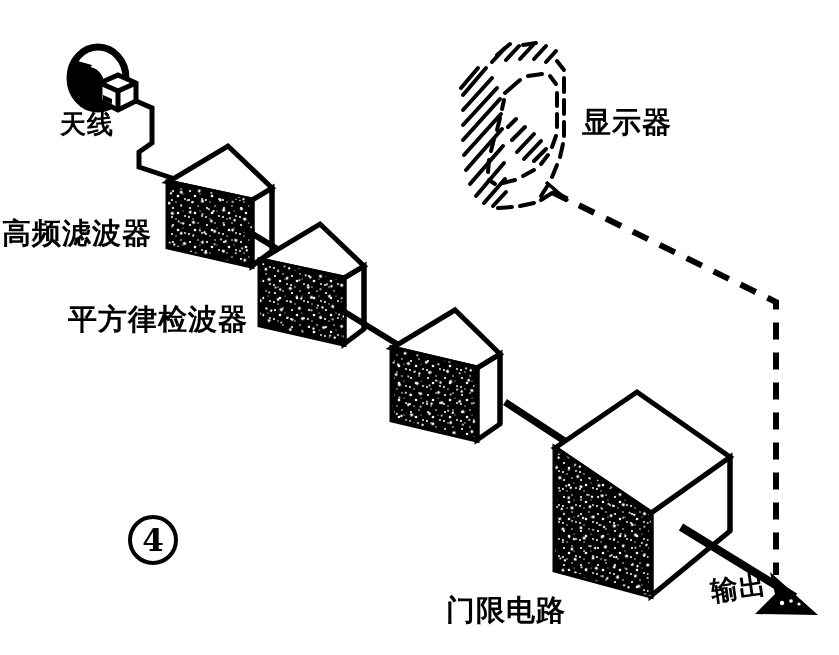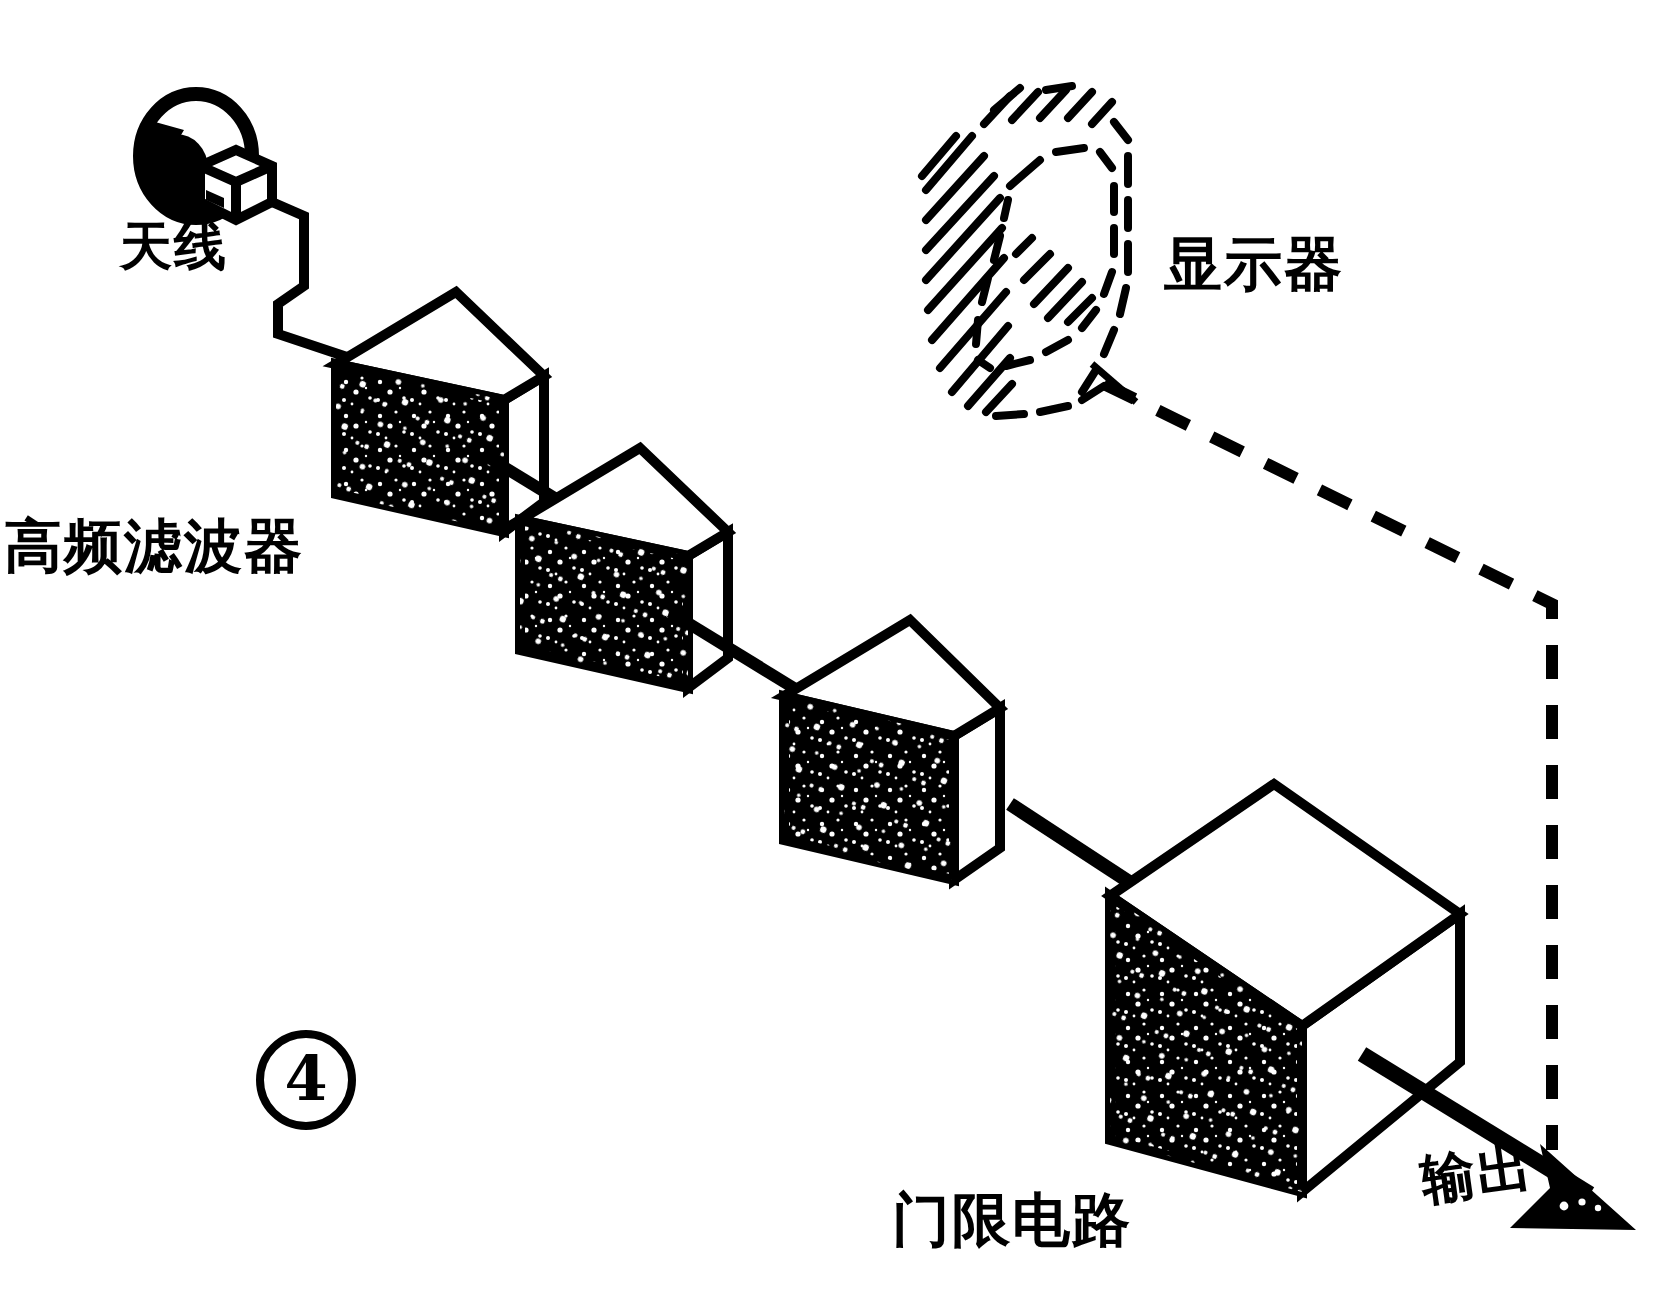--- a/index.html
+++ b/index.html
@@ -29,25 +29,25 @@
     position: absolute;
     color: #000000;
     font-family: "DejaVu Sans", "Liberation Sans", sans-serif;
     font-weight: 700;
     white-space: nowrap;
     letter-spacing: 1px;
     line-height: 1;
     -webkit-font-smoothing: none;
   }
   .lbl-antenna   { left: 60px;  top: 111px; font-size: 26px; }
-  .lbl-hff       { left: 2px;   top: 219px; font-size: 29px; margin-top: 40px; }
+  .lbl-hff       { left: 2px;   top: 219px; font-size: 29px; }
   .lbl-sqd       { left: 68px;  top: 305px; font-size: 29px; }
   .lbl-lff       { left: 232px; top: 422px; font-size: 29px; }
   .lbl-thr       { left: 446px; top: 596px; font-size: 29px; }
-  .lbl-display   { left: 582px; top: 118px; font-size: 29px; }
+  .lbl-display   { left: 582px; top: 108px; font-size: 29px; }
   .lbl-output    { left: 709px; top: 578px; font-size: 27px;
                    transform: rotate(-8deg); transform-origin: left top; }
   .fig-num {
     position: absolute;
     left: 128px;
     top: 515px;
     width: 50px;
     height: 50px;
     border: 4px solid #000;
     border-radius: 50%;
@@ -222,20 +222,21 @@
     </g>
 
     <path d="M552,192 L776,302 L776,575" fill="none" stroke="#000000" stroke-width="6" stroke-dasharray="17 13" stroke-linecap="butt"></path>
 
   </svg>
 
   <div class="lbl lbl-antenna">天线</div>
 
   <div class="lbl lbl-hff">高频滤波器</div>
 
+  <div class="lbl lbl-sqd">平方律检波器</div>
 
 
   <div class="lbl lbl-thr">门限电路</div>
 
   <div class="lbl lbl-display">显示器</div>
 
   <div class="lbl lbl-output">输出</div>
 
   <div class="fig-num">4</div>
 

